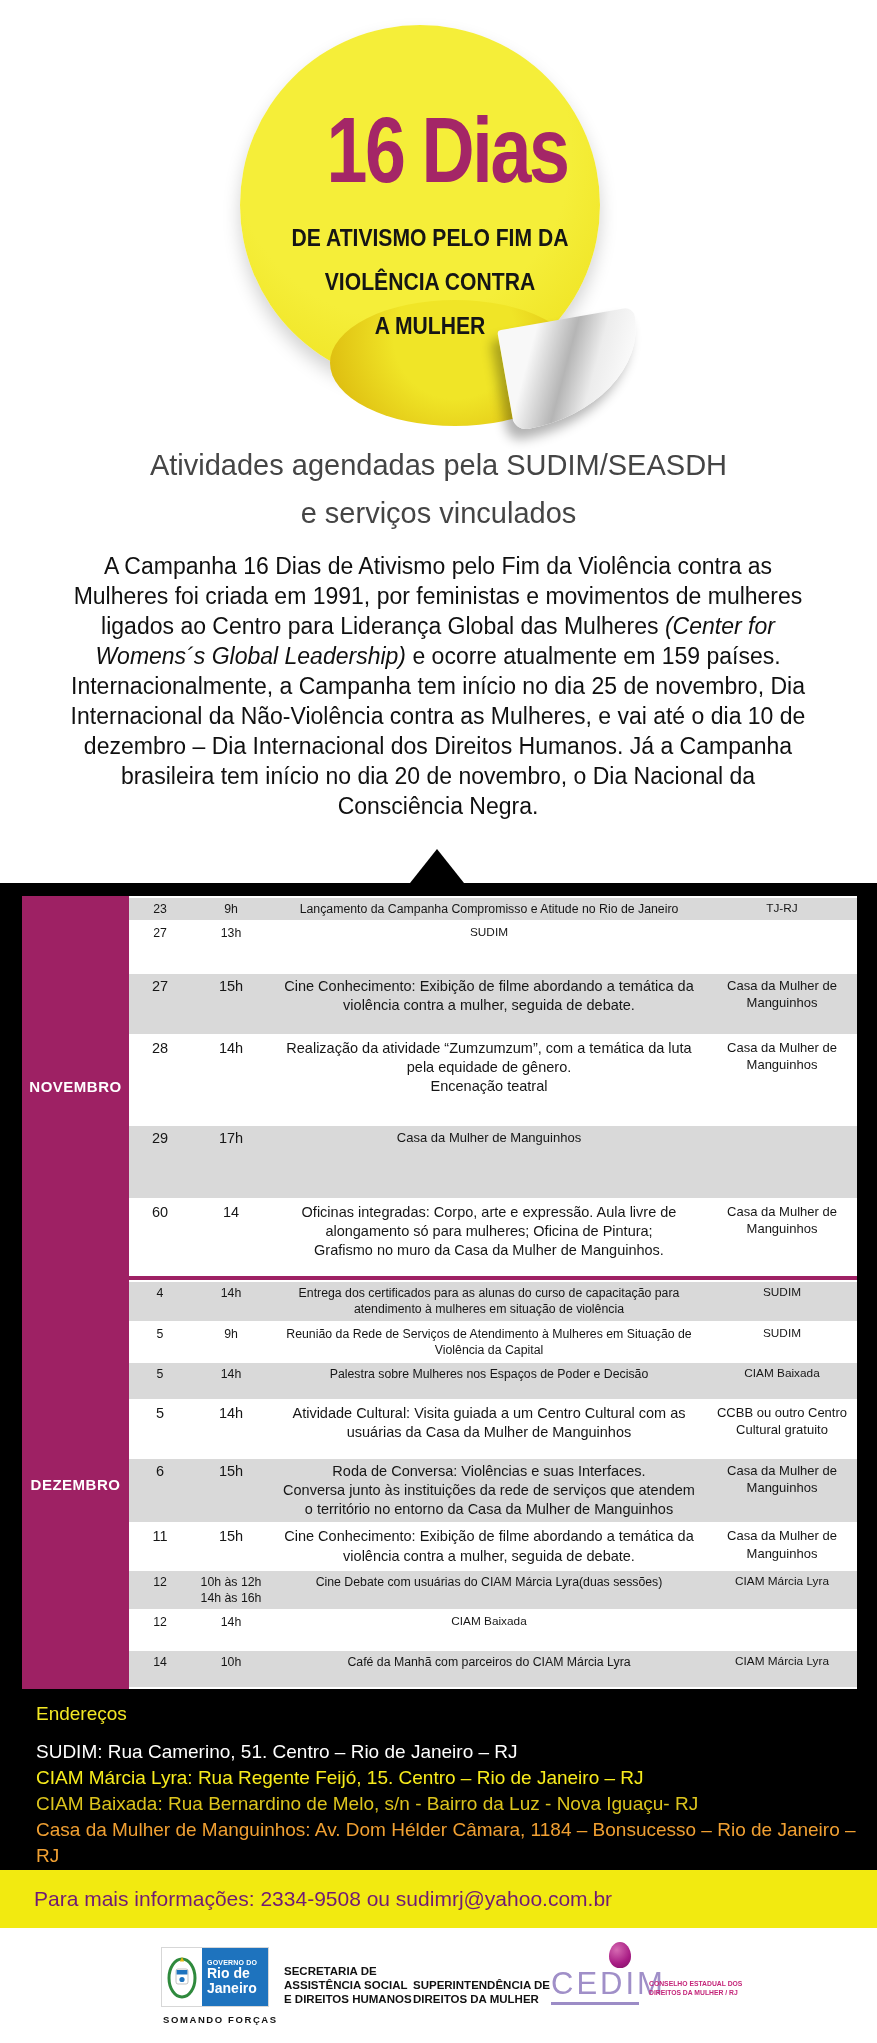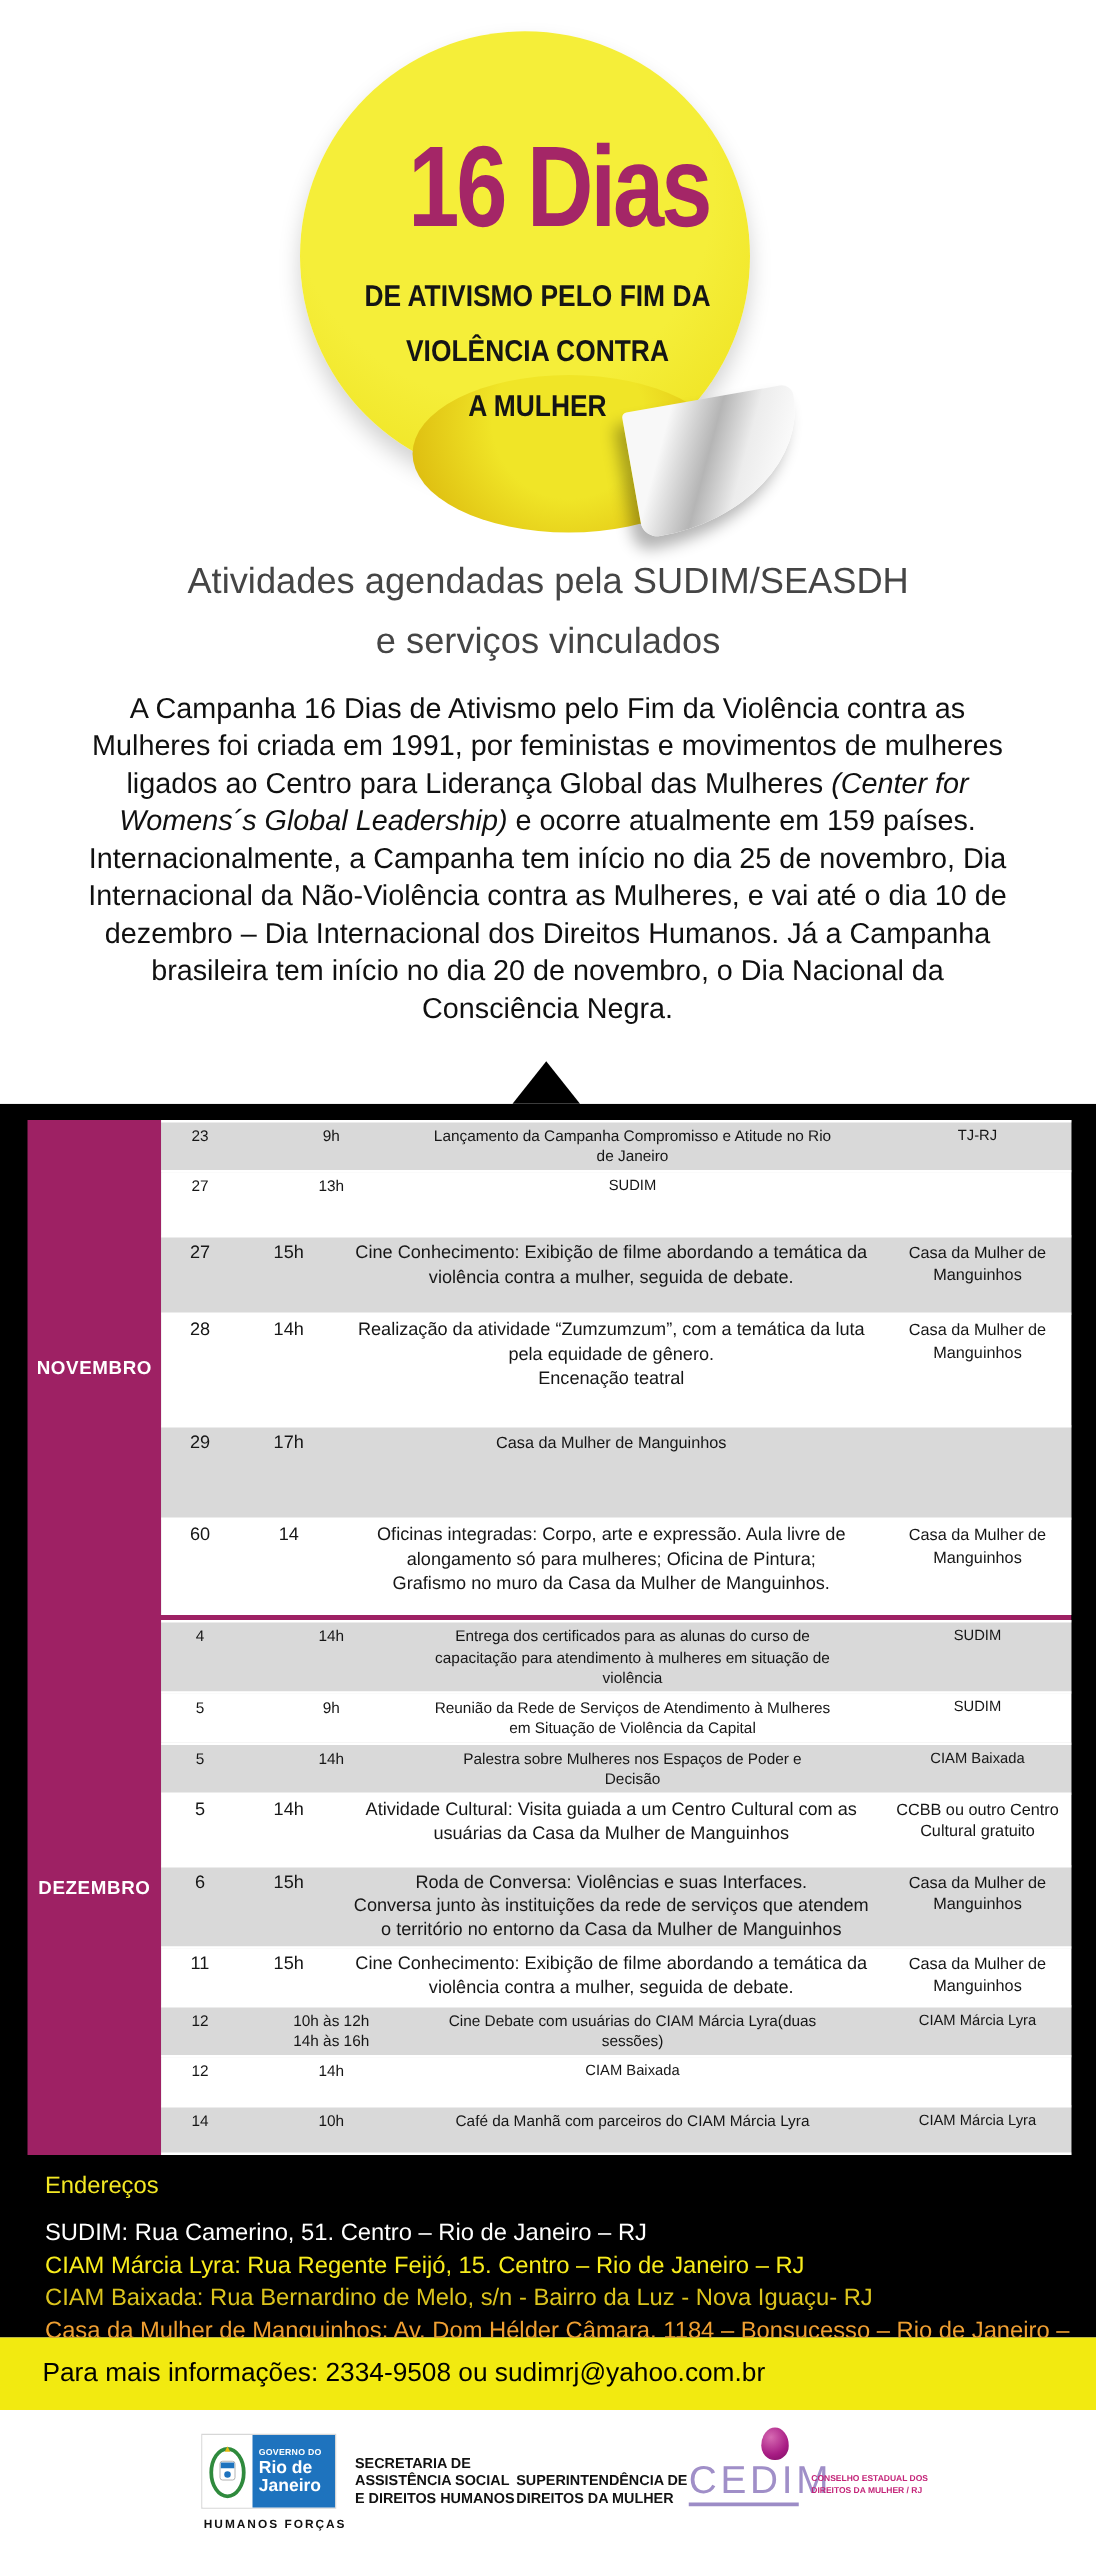--- a/index.html
+++ b/index.html
@@ -37,21 +37,21 @@
   .etable { width:835px; }
   .thead { display:grid; grid-template-columns:107px 62px 80px 1fr 150px; background:#9e2164;
            height:44px; align-items:center; text-align:center; color:#fff; font-weight:bold;
            font-size:15px; letter-spacing:0.4px; }
   .tsection { display:flex; }
   .mes-cell { width:107px; background:#9e2164; color:#fff; font-weight:bold; font-size:15px;
            display:flex; align-items:center; justify-content:center; letter-spacing:0.5px;text-align:center; }
   .rows { flex:1; background:#fff; }
   .row { display:grid; grid-template-columns:62px 80px 1fr 150px; align-items:start;
            padding:3px 0; font-size:14.5px; line-height:1.32; color:#161616; background:#fff; }
-  .row.small { font-size:12.3px;gap:34px; }
+  .row.small { font-size:12.3px; }
   .rows .row:nth-child(odd) { background:#d9d9d9; border-top:2px solid #fff; border-bottom:2px solid #fff; }
   .cell { text-align:center; }
   .cell-evento { white-space:pre-line; padding:0 8px; }
   .cell-local { font-size:13px; padding:0 4px; white-space:pre-line; }
   .row.small .cell-local { font-size:11.8px; }
   .sec-divider { height:4px; background:#9e2164; }
   .sec-0 .rows .row:nth-child(1){min-height:26px} .sec-0 .rows .row:nth-child(2){min-height:50px}
   .sec-0 .rows .row:nth-child(3){min-height:64px} .sec-0 .rows .row:nth-child(4){min-height:88px}
   .sec-0 .rows .row:nth-child(5){min-height:76px} .sec-0 .rows .row:nth-child(6){min-height:76px}
   .sec-1 .rows .row:nth-child(1){min-height:38px} .sec-1 .rows .row:nth-child(2){min-height:38px}
@@ -60,21 +60,21 @@
   .sec-1 .rows .row:nth-child(7){min-height:40px} .sec-1 .rows .row:nth-child(8){min-height:38px}
   .sec-1 .rows .row:nth-child(9){min-height:40px}
 
   .addr { padding:14px 0 0 14px; }
   .addr-title { font-size:19px; color:#f3e824; }
   .addr-list { margin-top:14px; }
   .addr-item { font-size:19px; line-height:26px; }
 
   
   .ybar { height:58px; background:#f2ea10; display:flex; align-items:center;
-          padding-left:34px; font-size:21px; color:#000000; }
+          padding-left:34px; font-size:21px; color:#701a75; }
 
   
   .footer { position:relative; height:115px; background:#fff; }
   .govlogo { position:absolute; left:162px; top:20px; width:106px; height:58px; display:flex;
              box-shadow:0 0 0 1px #d7d7d7; background:#fff; }
   .gov-left { width:40px; display:flex; align-items:center; justify-content:center; background:#fff; }
   .gov-right { flex:1; background:#1e73be; color:#fff; display:flex; flex-direction:column;
              justify-content:center; padding-left:5px; }
   .gov-l1 { font-size:7px; font-weight:bold; letter-spacing:0.2px; }
   .gov-l2, .gov-l3 { font-size:14px; font-weight:bold; line-height:15px; }
@@ -250,21 +250,21 @@
           <path d="M9.6 15 h10.8 v4.5 h-10.8 z" fill="#1e73be"></path>
           <circle cx="15" cy="24.5" r="2.6" fill="#1e73be"></circle>
         </svg>
       </div>
       <div class="gov-right">
         <div class="gov-l1">GOVERNO DO</div>
         <div class="gov-l2">Rio de</div>
         <div class="gov-l3">Janeiro</div>
       </div>
     </div>
-    <div class="tagline">HUMANOS FORÇAS</div>
+    <div class="tagline">SOMANDO FORÇAS</div>
     <div class="secretaria">SECRETARIA DE
 ASSISTÊNCIA SOCIAL
 E DIREITOS HUMANOS</div>
     <div class="superint">SUPERINTENDÊNCIA DE
 DIREITOS DA MULHER</div>
     <div class="cedim">
       <div class="cedim-balloon"></div>
       <div class="cedim-name">CEDIM</div>
       <div class="cedim-underline"></div>
       <div class="cedim-caption">CONSELHO ESTADUAL DOS

